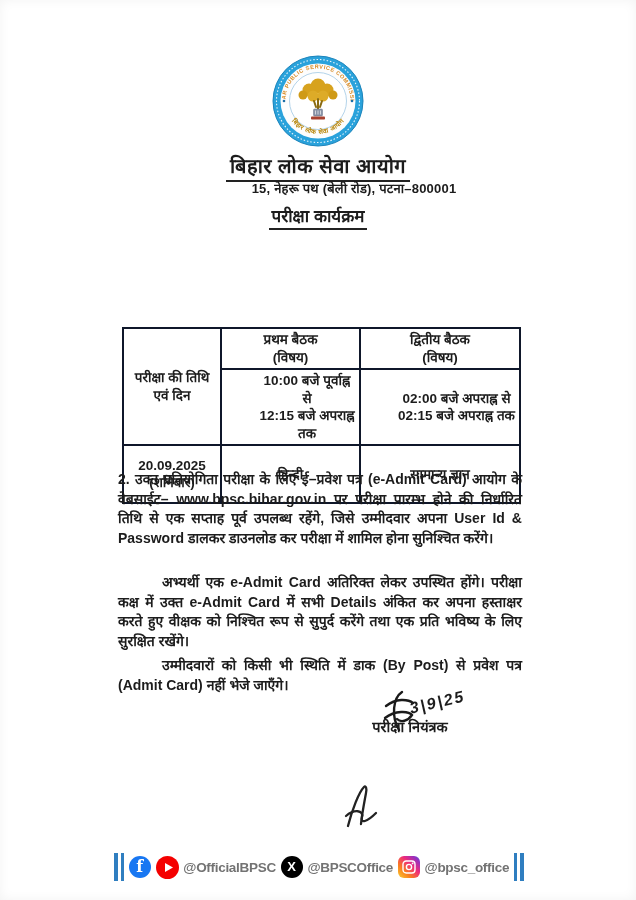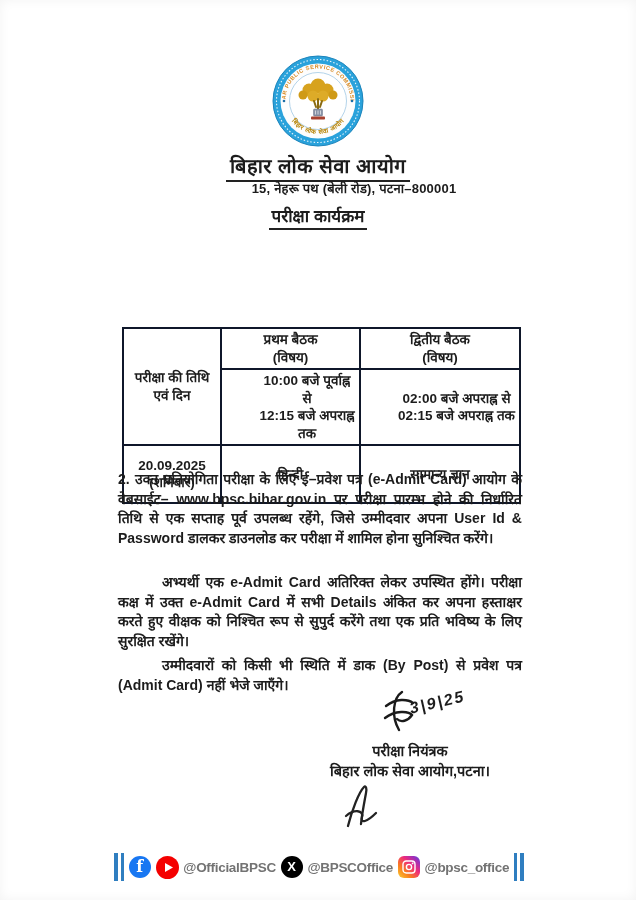--- a/index.html
+++ b/index.html
@@ -44,21 +44,21 @@
   td.datehead{vertical-align:top;padding-top:5px;}
   tr.hdr1 td{height:34px;}
   tr.hdr2 td{height:46px;padding-left:36px;}
   tr.datarow td{height:52px;}
   
   .sig-date{position:absolute;left:378px;top:686px;width:120px;height:52px;}
   .sig-date .dt{
     position:absolute;left:32px;top:14px;font-size:16px;font-weight:700;font-style:italic;
     letter-spacing:2px;transform:rotate(-13deg);transform-origin:left center;white-space:nowrap;
   }
-  .sig-designation{position:absolute;top:740px;left:300px;width:220px;text-align:center;
+  .sig-designation{position:absolute;top:716px;left:300px;width:220px;text-align:center;
     font-size:14.5px;font-weight:700;}
   .sig-org{position:absolute;top:760px;left:288px;width:244px;text-align:center;
     font-size:14.5px;font-weight:700;}
   .scribble{position:absolute;left:336px;top:782px;width:52px;height:56px;}
   
   .footer{
     position:absolute;left:114px;top:849px;width:410px;height:36px;
     display:flex;align-items:center;justify-content:space-between;
   }
   .footer .handle{
@@ -179,21 +179,20 @@
       <g fill="none" stroke="#1a1a1a" stroke-width="2.4" stroke-linecap="round">
         <path d="M24 6 C15 12 13 30 21 44"></path>
         <path d="M8 20 C18 12 30 13 35 17"></path>
         <path d="M7 32 C17 24 31 25 34 29 C30 35 23 37 19 33"></path>
       </g>
     </svg>
     <span class="dt">3|9|25</span>
   </div>
 
   <div class="sig-designation">परीक्षा नियंत्रक</div>
-  <div class="sig-org">बिहार लोक सेवा आयोग,पटना।</div>
 
   <div class="scribble">
     <svg viewBox="0 0 52 56" width="52" height="56">
       <g fill="none" stroke="#222" stroke-width="2.3" stroke-linecap="round">
         <path d="M12 44 C16 28 23 10 28 5 C30 3 31 7 30 11 C28 22 26 32 25 42"></path>
         <path d="M10 34 C18 27 28 28 26 35 C24 42 31 40 40 31"></path>
       </g>
     </svg>
   </div>
 

